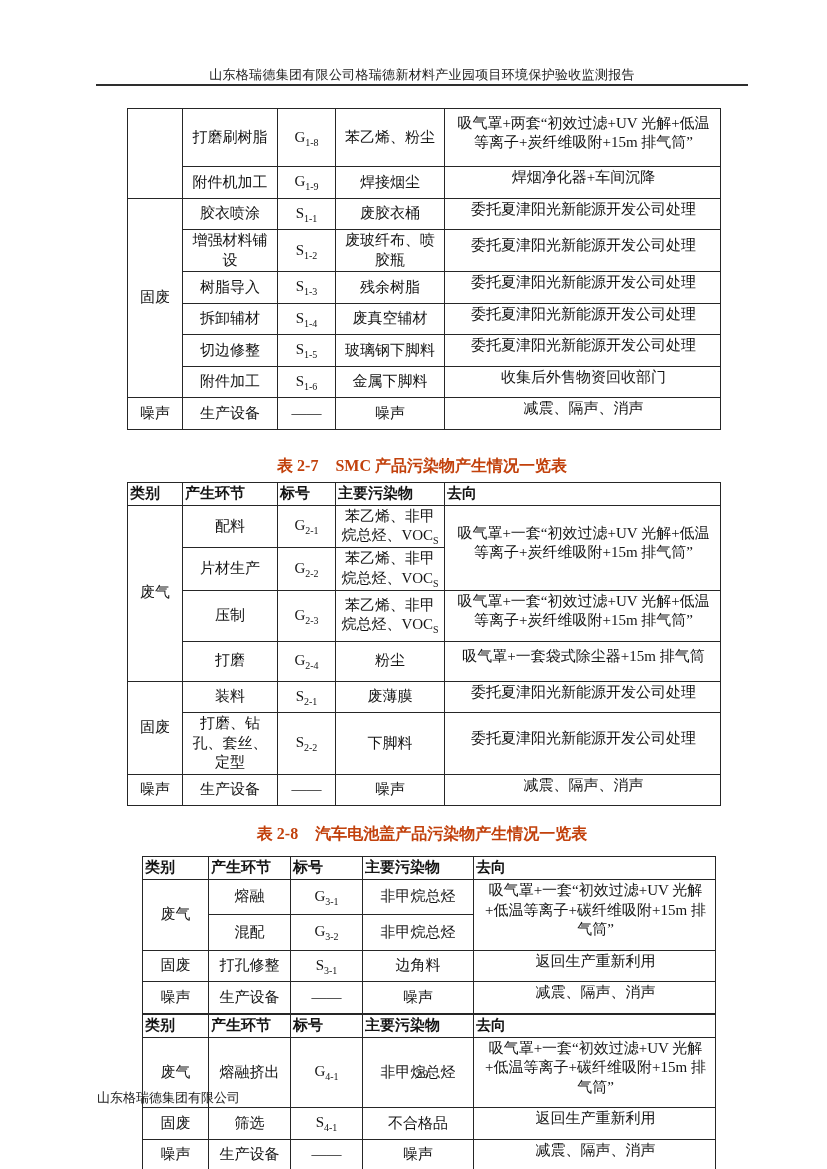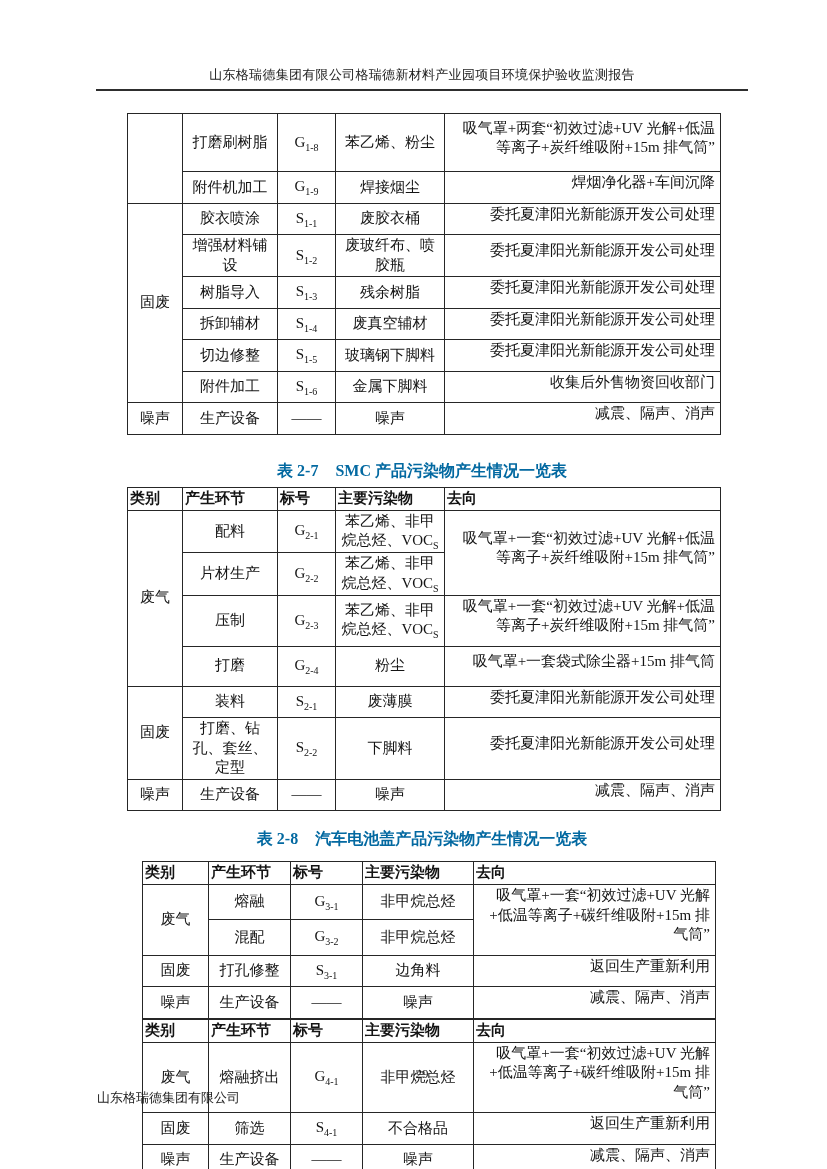--- a/index.html
+++ b/index.html
@@ -3,39 +3,39 @@
 <meta charset="utf-8">
 <style>
   html,body { margin:0; padding:0; }
   body {
     width:827px; height:1169px; overflow:hidden; background:#ffffff;
     font-family:"Liberation Serif","DejaVu Serif",serif;
     color:#161616;
   }
   .page { position:relative; width:827px; height:1169px; background:#fff; }
   .hdr {
-    margin-left:96px; width:652px; padding-top:66px; padding-bottom:5px;
+    margin-left:96px; width:652px; padding-top:66px; 
     border-bottom:2px solid #2e2e2e;
   }
   .hdr-title { text-align:center; font-size:13px; letter-spacing:0.3px; color:#1c1c1c; }
   .content { margin-left:96px; width:652px; }
   .tbl-sec0 { margin-top:22px; }
-  .tbl-title { text-align:center; font-weight:bold; font-size:16px; color:#0369a1; }
+  .tbl-title { text-align:center; font-weight:bold; font-size:16px; color:#c2410c; }
   .tbl-sec1 .tbl-title { margin-top:26px; margin-bottom:5px; }
   .tbl-sec2 .tbl-title { margin-top:18px; margin-bottom:11px; }
   .tbl-sec3 .tbl-title { margin-top:26px; margin-bottom:5px; }
   .tbl-title .tno { margin-right:17px; }
   table.doc { border-collapse:collapse; table-layout:fixed; border:1.5px solid #262626; }
   table.doc th, table.doc td {
     border:1px solid #262626; vertical-align:middle;
     font-size:15px; line-height:1.3; color:#141414; overflow:hidden;
   }
   table.doc th { font-weight:bold; padding:1px 2px; text-align:left; }
   table.doc td { padding:1px 4px; text-align:center; }
-  table.doc td.al { text-align:right; padding:1px 5px 10px 7px; }
+  table.doc td.al { text-align:center; padding:1px 5px 10px 7px; }
   sub { font-size:10px; line-height:1; }
   .pageno {
     position:absolute; top:1066px; left:96px; width:652px;
     text-align:center; font-size:13px; color:#1c1c1c;
   }
   .footer-company {
     position:absolute; top:1089px; left:97px; font-size:13px; color:#1c1c1c;
   }
 </style>
 </head>

